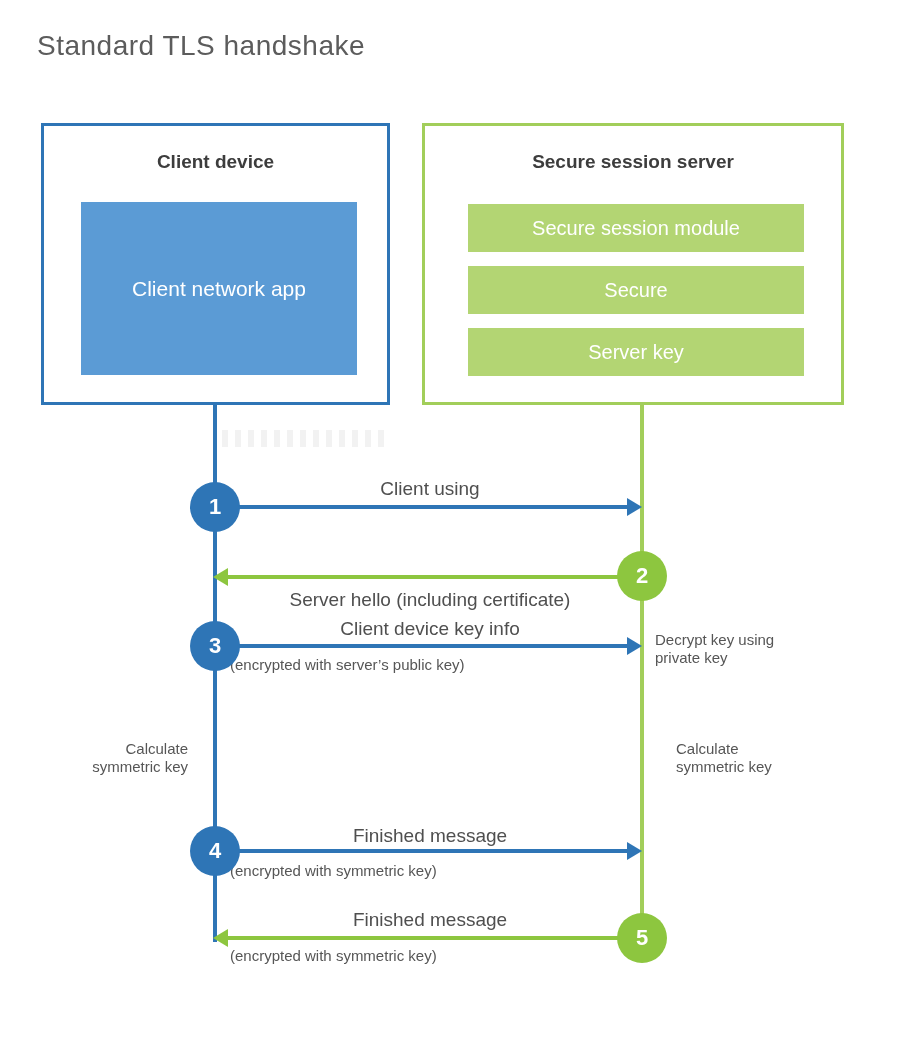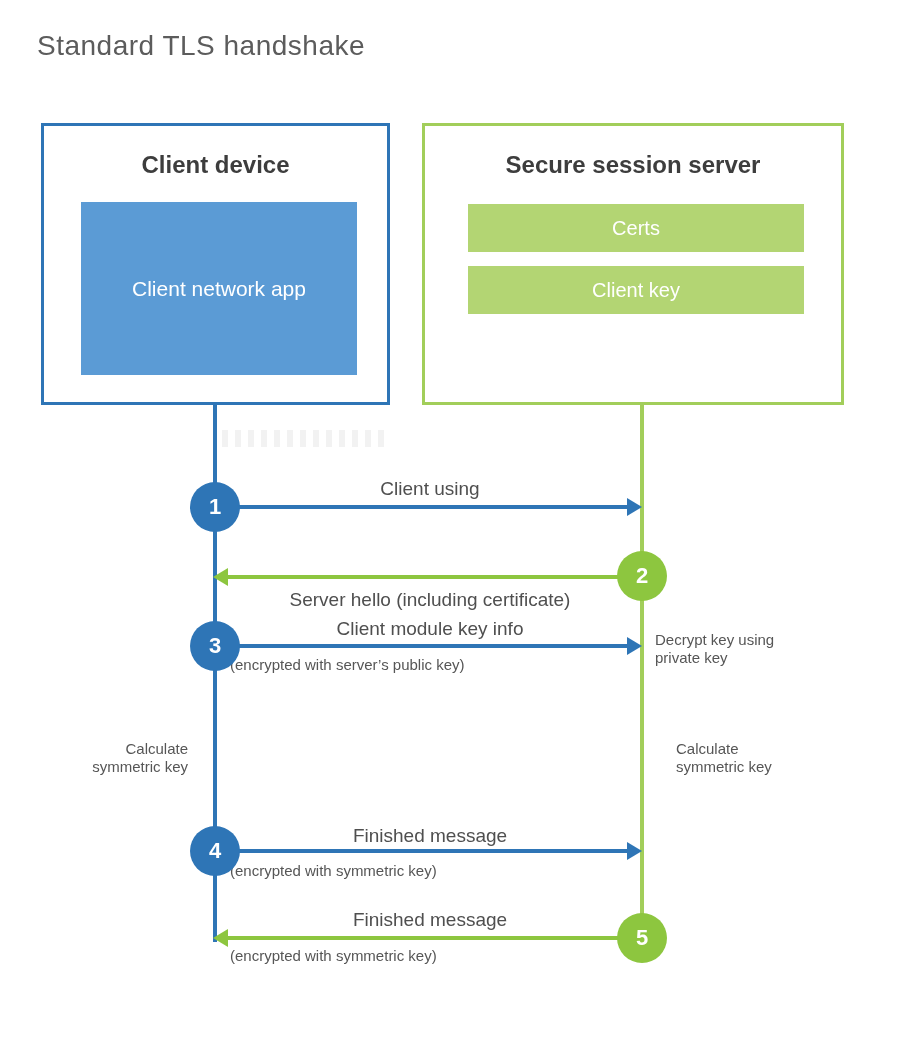--- a/index.html
+++ b/index.html
@@ -34,21 +34,21 @@
     left: 41px; width: 349px;
     border: 3px solid #2e75b6;
   }
   .server-box {
     left: 422px; width: 422px;
     border: 3px solid #a2ce5a;
   }
   .entity-heading {
     margin-top: 25px;
     text-align: center;
-    font-size: 24px;
+    font-size: 19px;
     font-weight: bold;
     color: #3d3d3d;
   }
 
   .client-app {
     position: absolute;
     left: 37px; top: 76px;
     width: 276px; height: 173px;
     background: #5b9bd5;
     display: flex; align-items: center; justify-content: center;
@@ -191,40 +191,41 @@
   <div class="entity-box client-box">
     <div class="entity-heading">Client device</div>
     <div class="client-app">
       <div class="client-app-label">Client network app</div>
     </div>
   </div>
 
   <div class="entity-box server-box">
     <div class="entity-heading">Secure session server</div>
     <div class="server-modules">
-      <div class="server-module">Certs</div>
-      <div class="server-module">Client key</div>
+      <div class="server-module">Secure session module</div>
+      <div class="server-module">Secure</div>
+      <div class="server-module">Server key</div>
     </div>
   </div>
 
   <div class="lifeline lifeline-client"></div>
   <div class="lifeline lifeline-server"></div>
   <div class="ghost-dashes"></div>
 
   <div class="msg-label l1">Client using</div>
   <div class="arrow-line arrow-blue a1"></div>
   <div class="arrow-head head-right-blue h1"></div>
   <div class="step-circle circle-blue c1">1</div>
 
   <div class="msg-label l2">Server hello (including certificate)</div>
   <div class="arrow-line arrow-green a2"></div>
   <div class="arrow-head head-left-green h2"></div>
   <div class="step-circle circle-green c2">2</div>
 
-  <div class="msg-label l3">Client module key info</div>
+  <div class="msg-label l3">Client device key info</div>
   <div class="arrow-line arrow-blue a3"></div>
   <div class="arrow-head head-right-blue h3"></div>
   <div class="msg-sub s3">(encrypted with server’s public key)</div>
   <div class="step-circle circle-blue c3">3</div>
 
   <div class="side-note note-decrypt">Decrypt key using private key</div>
   <div class="side-note note-calc-left">Calculate symmetric key</div>
   <div class="side-note note-calc-right">Calculate symmetric key</div>
 
   <div class="msg-label l4">Finished message</div>

